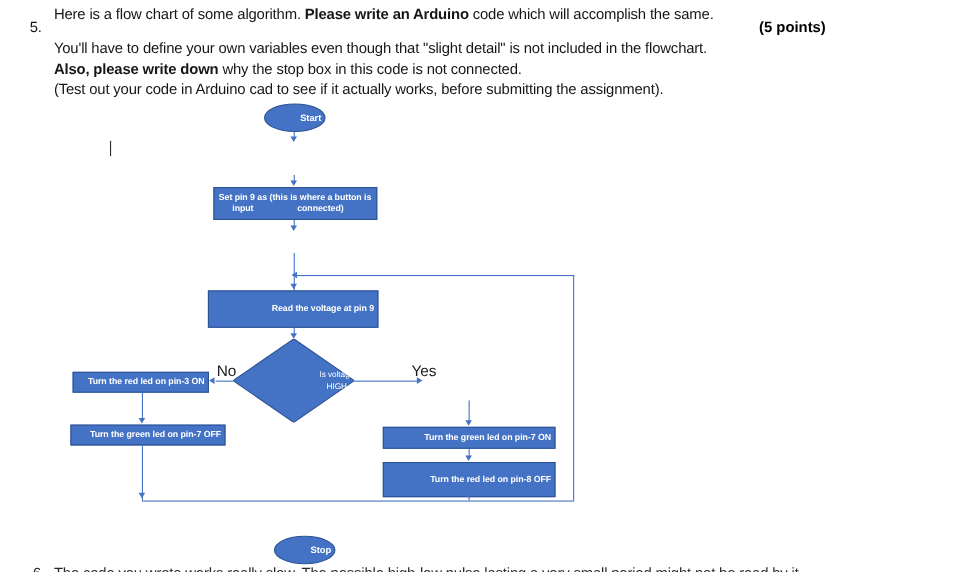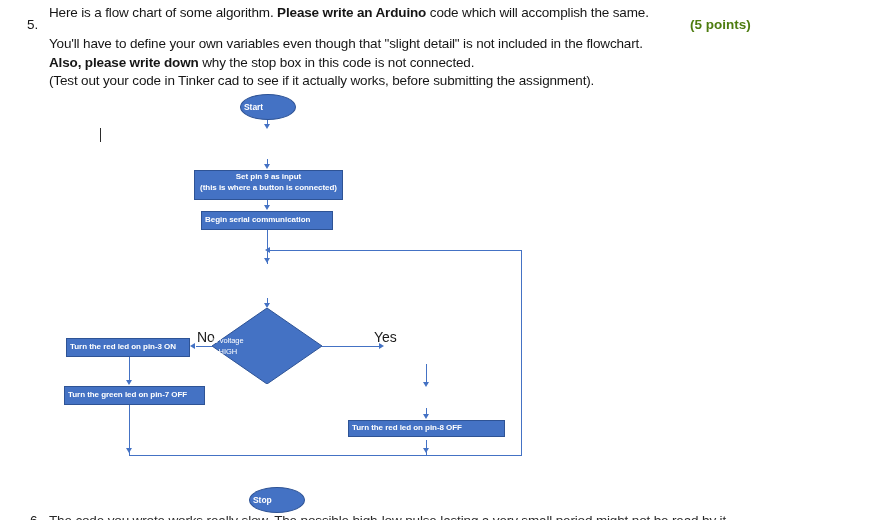--- a/index.html
+++ b/index.html
@@ -44,21 +44,21 @@
   .q-line.l2 { top: 36px; }
   .q-line.l3 { top: 55px; }
   .q-line.l4 { top: 73px; }
   .q-bold { font-weight: bold; }
   .q-points {
     position: absolute;
     left: 690px;
     top: 17px;
     font-size: 13.5px;
     font-weight: bold;
-    color: #4d7c0f;
+    color: #000000;
     white-space: nowrap;
   }
 
   
   #caret {
     position: absolute;
     left: 100px;
     top: 128px;
     width: 1px;
     height: 14px;
@@ -75,21 +75,21 @@
   }
 
   .node {
     position: absolute;
     box-sizing: border-box;
     background: #4472C4;
     border: 1px solid #2E5395;
     color: #ffffff;
     display: flex;
     align-items: center;
-    justify-content: flex-start;
+    justify-content: flex-end;
     text-align: center;
     font-size: 8px;
     line-height: 10.5px;
     font-weight: bold;
     letter-spacing: -0.05px;
     padding: 1px 3px;
   }
   .node.ellipse {
     border-radius: 50%;
     font-size: 8.5px;
@@ -200,60 +200,60 @@
 
 <div id="question-block">
   <span class="q-number">5.</span>
 
   <div class="q-line l1"><span>Here is a flow chart of some algorithm. </span><span class="q-bold">Please write an Arduino</span><span> code which will accomplish the same.</span></div>
 
   <div class="q-line l2">You'll have to define your own variables even though that "slight detail" is not included in the flowchart.</div>
 
   <div class="q-line l3"><span class="q-bold">Also, please write down</span><span> why the stop box in this code is not connected.</span></div>
 
-  <div class="q-line l4">(Test out your code in Tinker cad to see if it actually works, before submitting the assignment).</div>
+  <div class="q-line l4">(Test out your code in Arduino cad to see if it actually works, before submitting the assignment).</div>
 
   <span class="q-points">(5 points)</span>
 </div>
 
 <div id="caret"></div>
 
 <div id="flowchart">
 
   <div class="node ellipse" style="left:240px; top:94px; width:56px; height:26px;">
     <span>Start</span>
   </div>
 
   <div class="conn-v" style="left:267px; top:120px; height:5px;"></div>
   <div class="arrow-down" style="left:263.5px; top:124px;"></div>
 
 
   <div class="conn-v" style="left:267px; top:159px; height:6px;"></div>
   <div class="arrow-down" style="left:263.5px; top:164px;"></div>
 
-  <div class="node" style="left:194px; top:170px; width:149px; height:30px; flex-direction:column;">
+  <div class="node" style="left:194px; top:170px; width:149px; height:30px; flex-direction:row;">
     <span>Set pin 9 as input</span>
     <span>(this is where a button is connected)</span>
   </div>
 
   <div class="conn-v" style="left:267px; top:200px; height:6px;"></div>
   <div class="arrow-down" style="left:263.5px; top:205px;"></div>
 
-  <div class="node" style="left:201px; top:211px; width:132px; height:19px;">
-    <span>Begin serial communication</span>
-  </div>
 
   <div class="conn-v" style="left:267px; top:230px; height:34px;"></div>
   <div class="arrow-down" style="left:263.5px; top:258px;"></div>
 
   <div class="conn-h" style="left:270px; top:250px; width:252px;"></div>
   <div class="arrow-left" style="left:265px; top:246.5px;"></div>
 
   <div class="conn-v" style="left:521px; top:250px; height:205px;"></div>
 
+  <div class="node" style="left:189px; top:264px; width:155px; height:34px;">
+    <span>Read the voltage at pin 9</span>
+  </div>
 
   <div class="conn-v" style="left:267px; top:298px; height:6px;"></div>
   <div class="arrow-down" style="left:263.5px; top:303px;"></div>
 
   <div class="node diamond" style="left:212px; top:308px; width:110px; height:76px;">
     <svg class="diamond-shape" viewBox="0 0 110 76" preserveAspectRatio="none">
       <polygon points="55,0 110,38 55,76 0,38" fill="#4472C4" stroke="#2E5395" stroke-width="1"></polygon>
     </svg>
     <div class="diamond-label">
       <div>Is voltage</div>
@@ -280,25 +280,28 @@
   <div class="arrow-down" style="left:125.5px; top:448px;"></div>
 
   <div class="conn-h" style="left:322px; top:346px; width:59px;"></div>
   <div class="arrow-right" style="left:379px; top:342.5px;"></div>
   <span class="branch-label" style="left:326px; top:329px;margin-left:48px;">Yes</span>
 
 
   <div class="conn-v" style="left:426px; top:364px; height:20px;"></div>
   <div class="arrow-down" style="left:422.5px; top:382px;"></div>
 
+  <div class="node" style="left:348px; top:388px; width:157px; height:20px;">
+    <span>Turn the green led on pin-7 ON</span>
+  </div>
 
   <div class="conn-v" style="left:426px; top:408px; height:8px;"></div>
   <div class="arrow-down" style="left:422.5px; top:414px;"></div>
 
-  <div class="node" style="left:348px; top:420px; width:157px; height:17px;">
+  <div class="node" style="left:348px; top:420px; width:157px; height:32px;">
     <span>Turn the red led on pin-8 OFF</span>
   </div>
 
   <div class="conn-v" style="left:426px; top:440px; height:15px;"></div>
   <div class="arrow-down" style="left:422.5px; top:448px;"></div>
 
   <div class="conn-h" style="left:129px; top:455px; width:393px;"></div>
 
   <div class="node ellipse" style="left:249px; top:487px; width:56px; height:26px;">
     <span>Stop</span>

